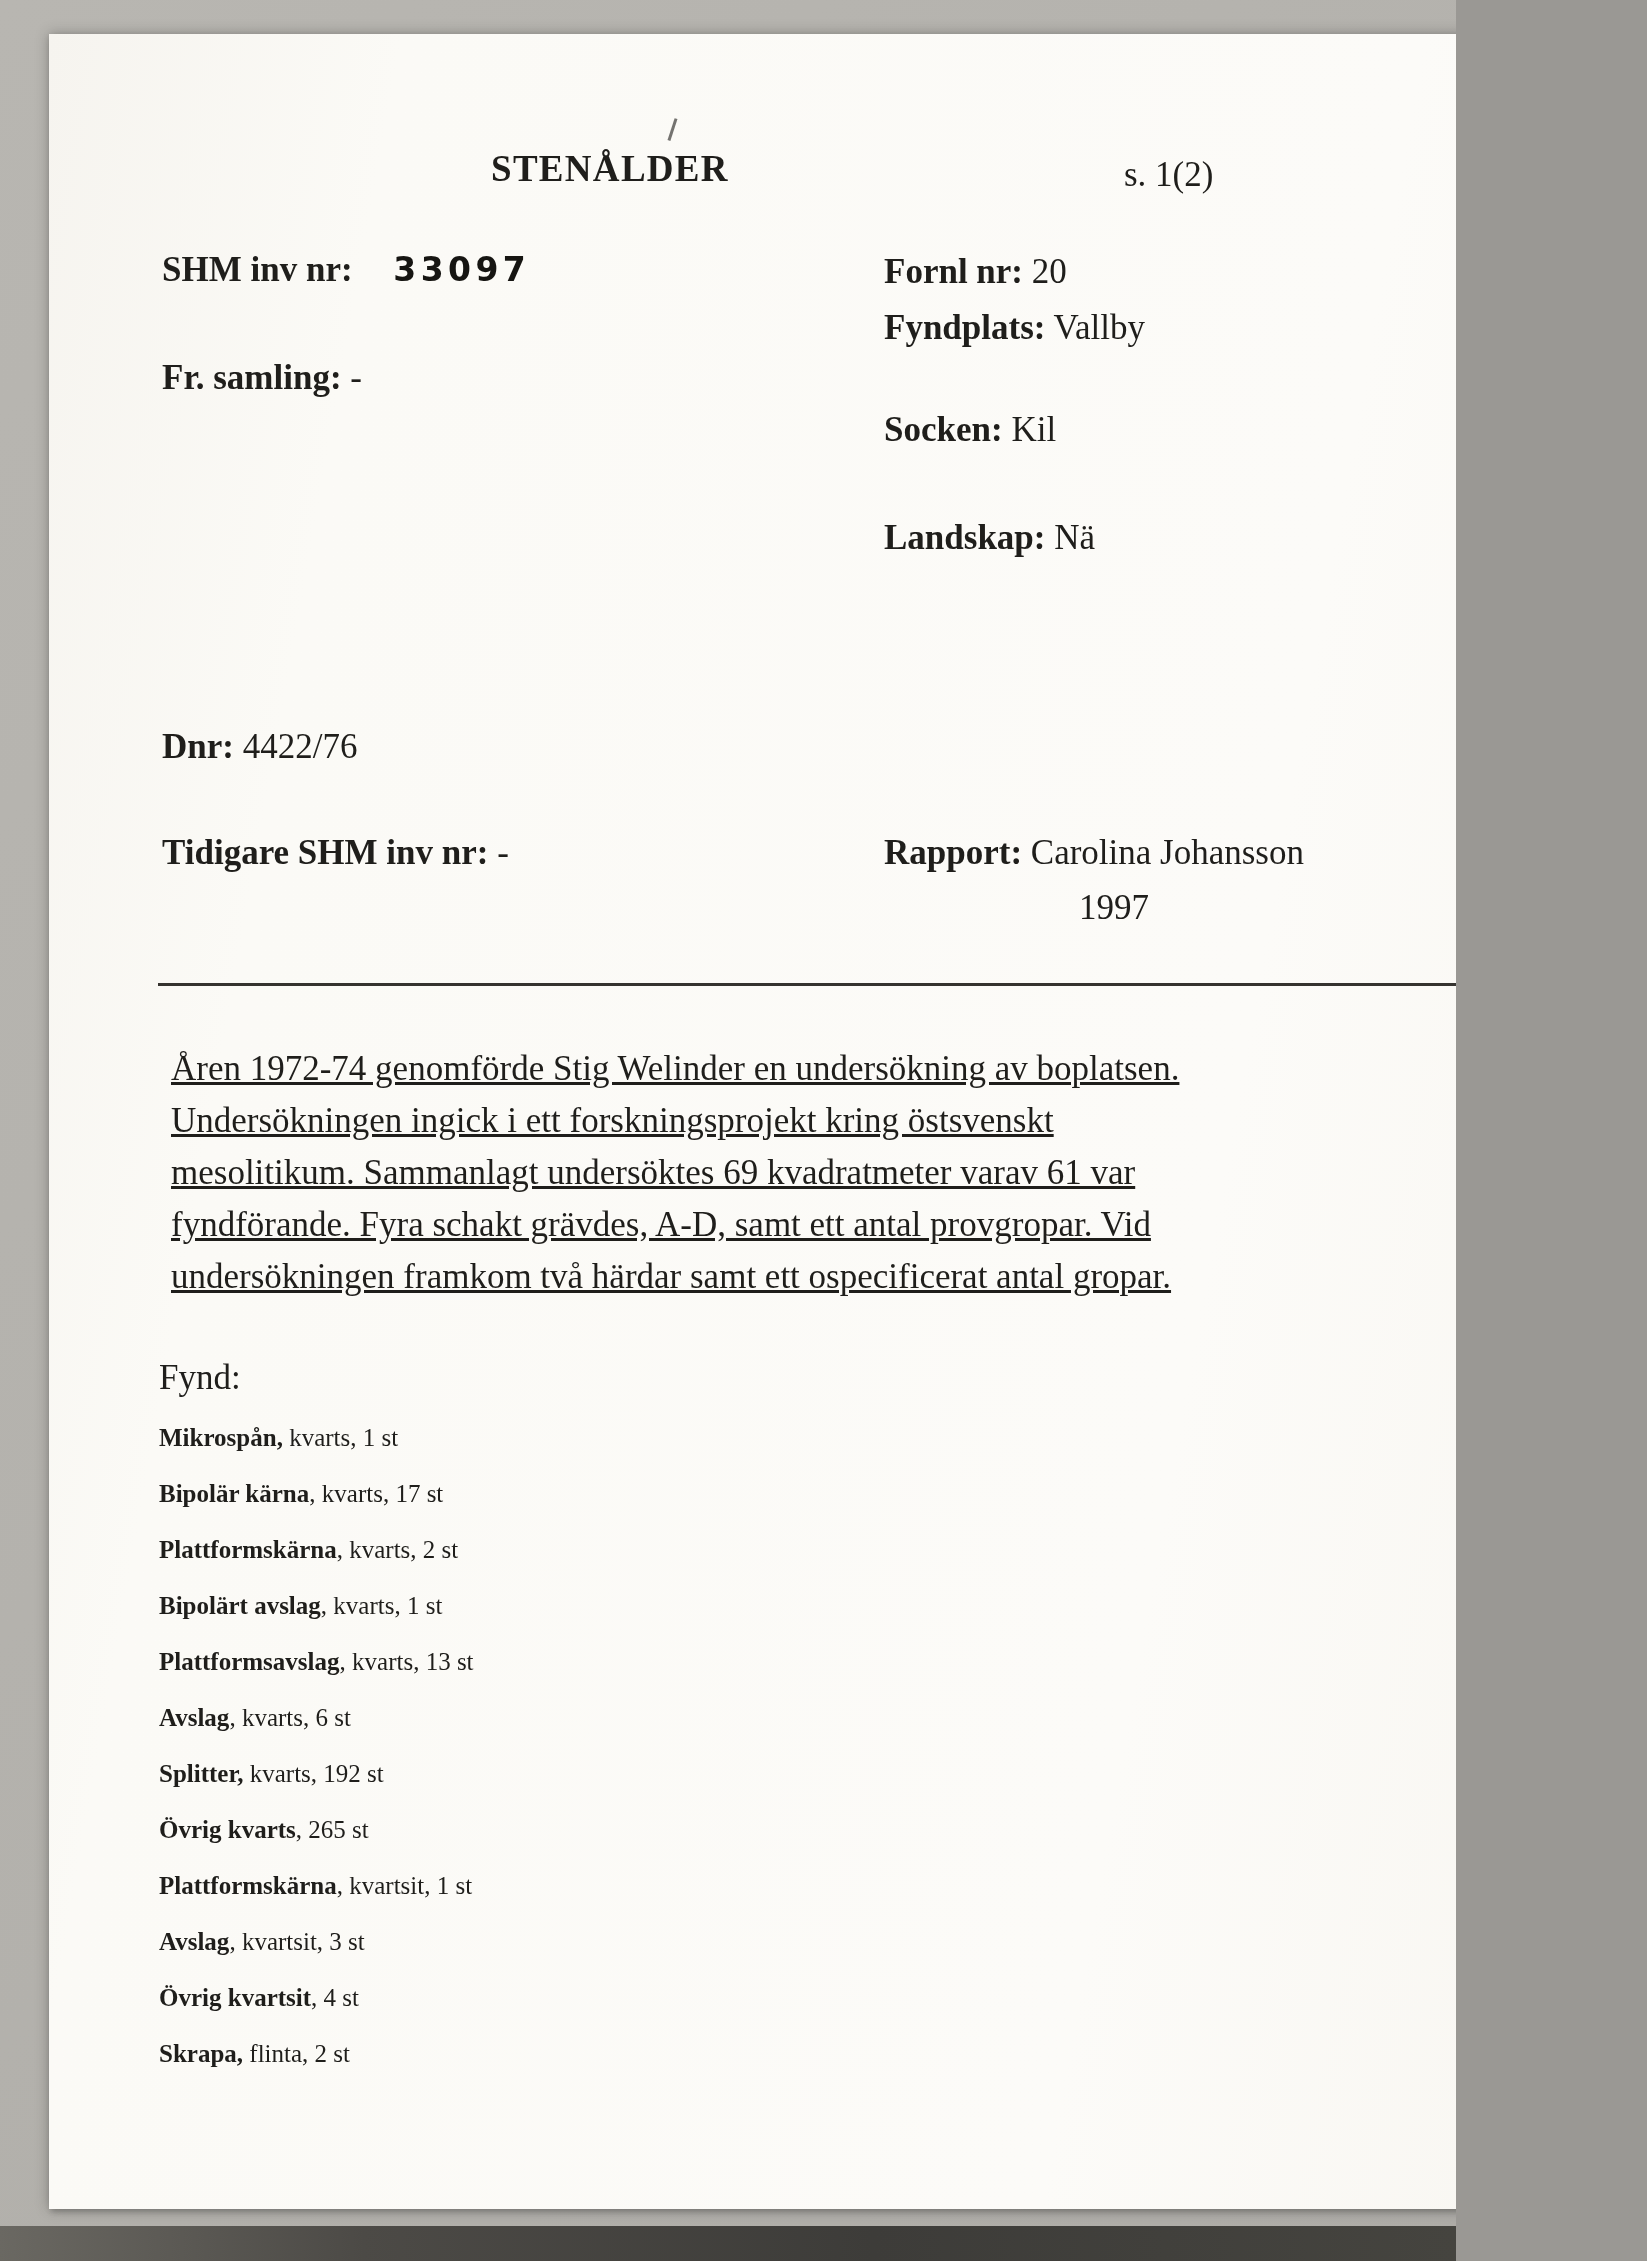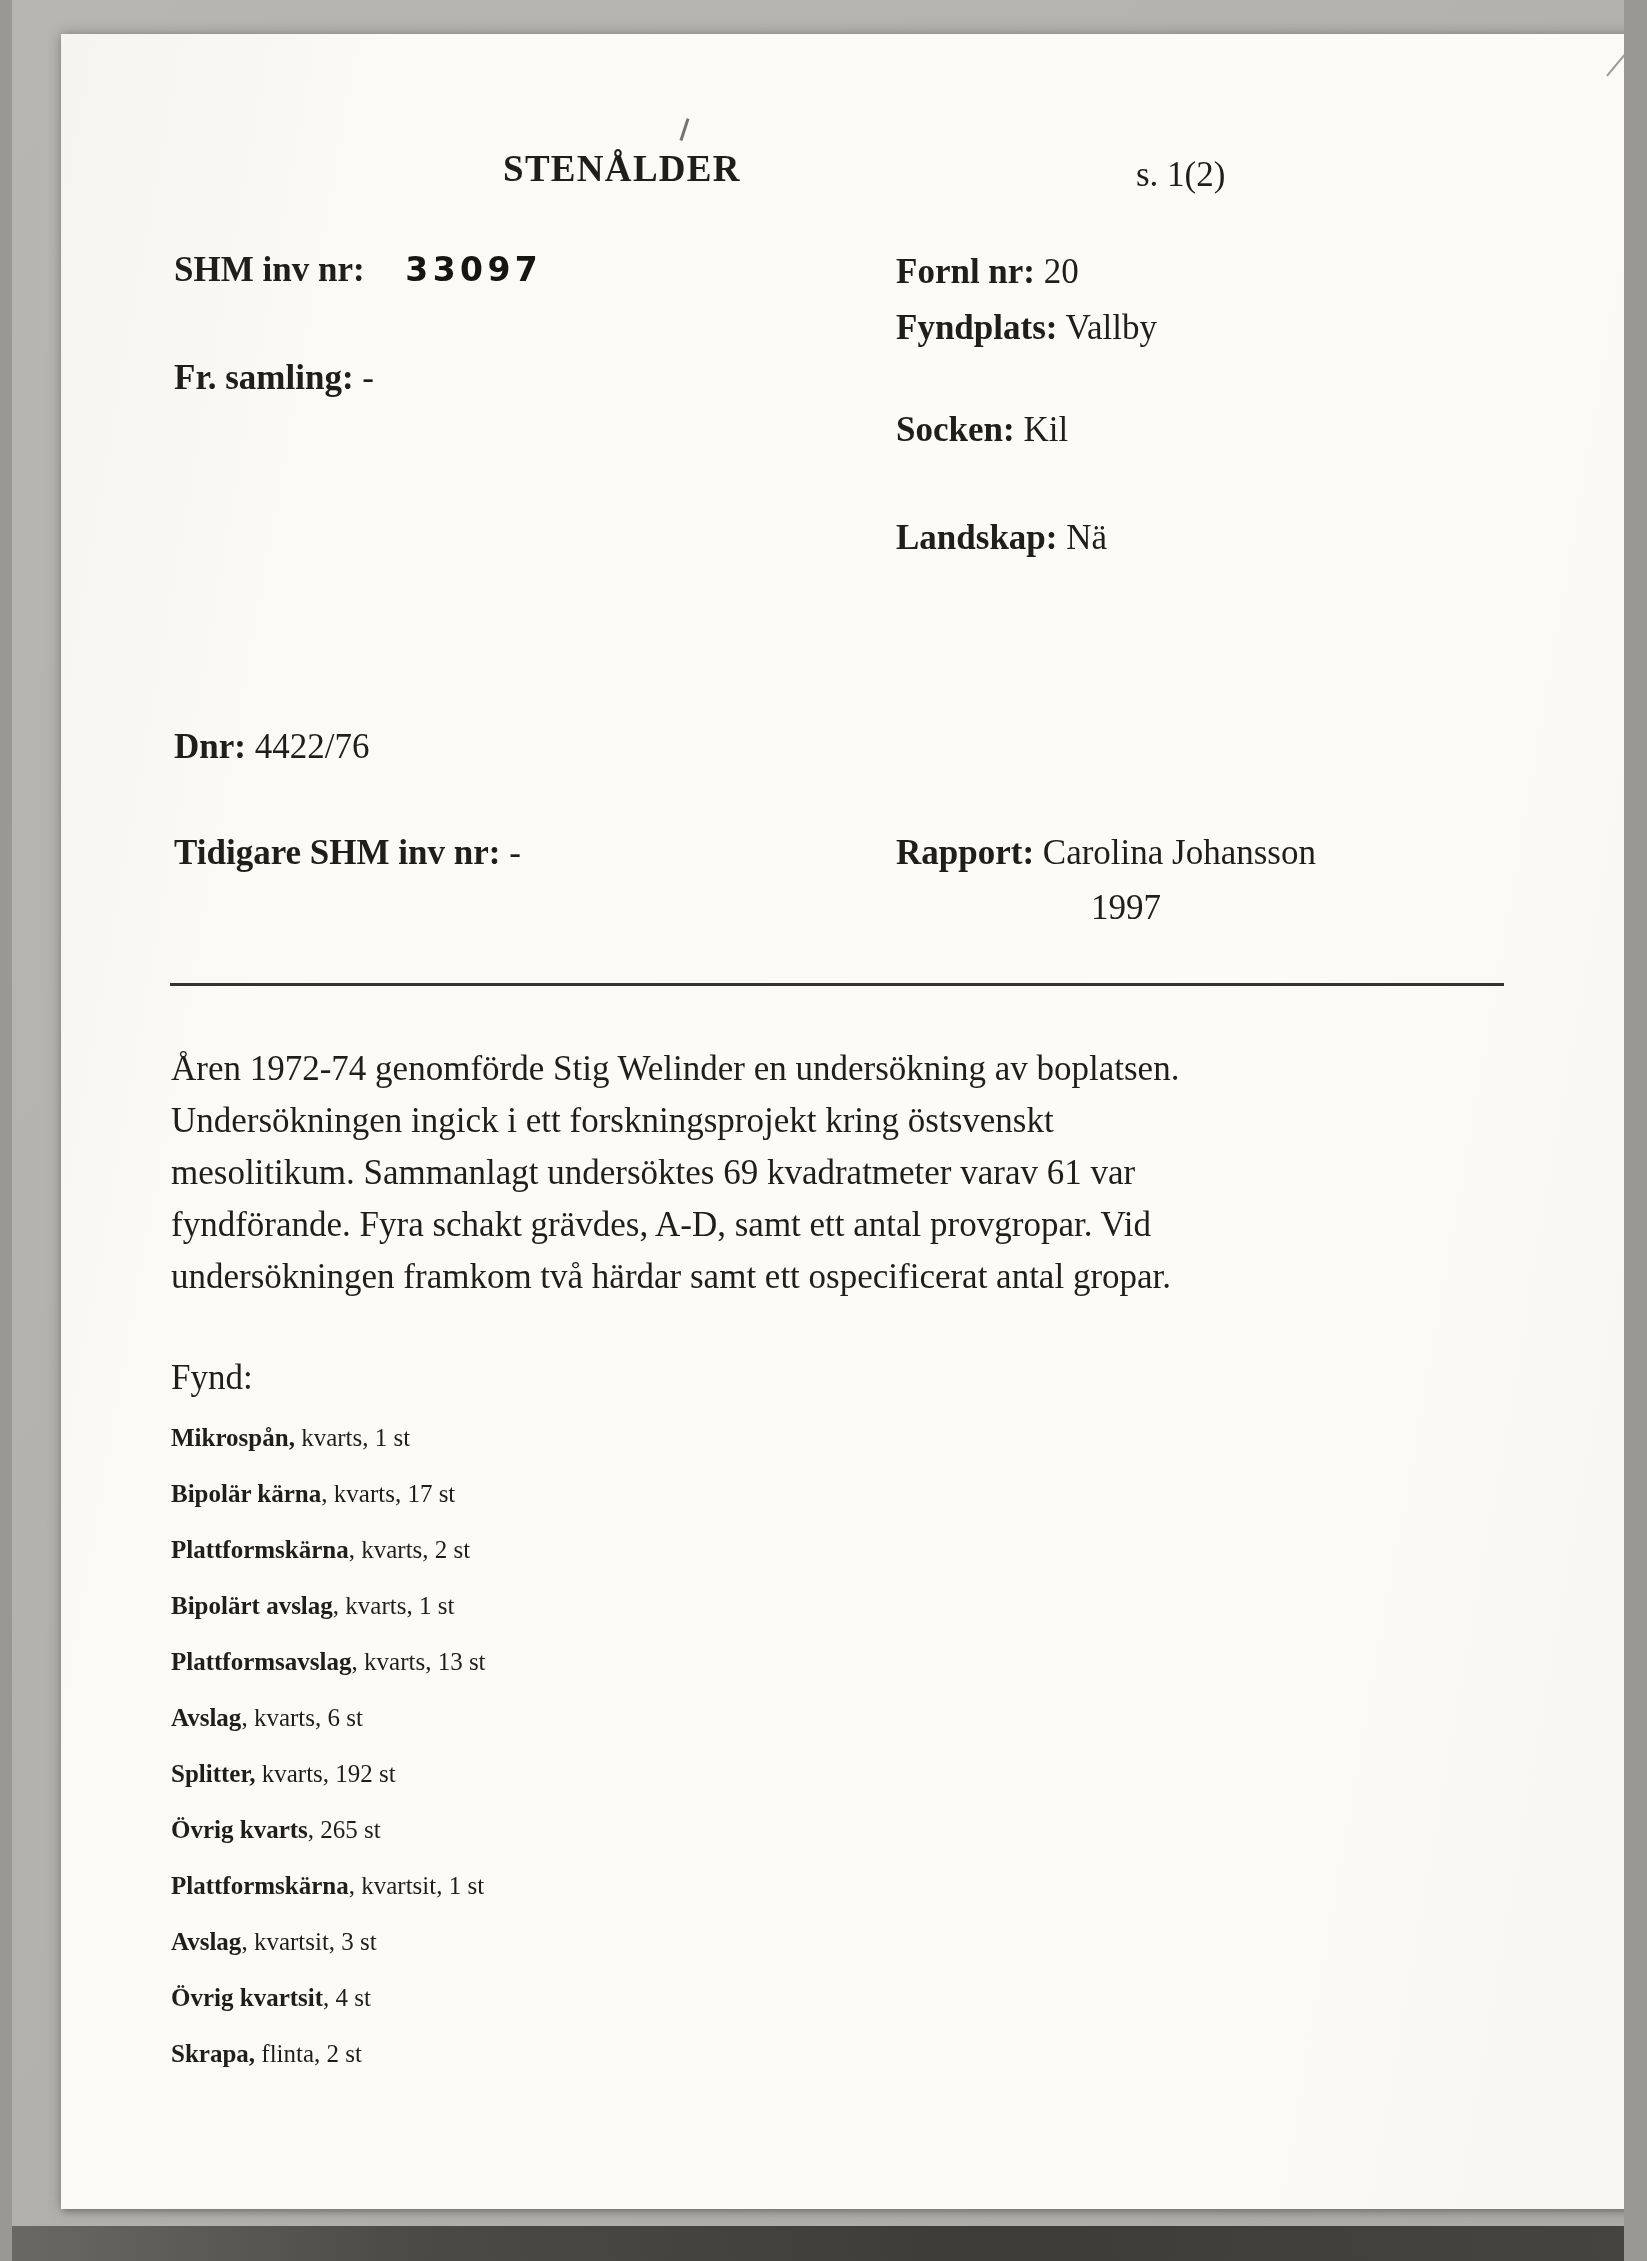--- a/index.html
+++ b/index.html
@@ -2,27 +2,26 @@
 <html style="font-size:14px"><head>
 <meta charset="utf-8">
 <style>
   html, body {
     margin: 0;
     padding: 0;
     background: #9a9894;
   }
   #scan {
     position: relative;
-    width: 1612px;
+    width: 1456px;
     height: 2261px;
     background: linear-gradient(135deg, #b8b6b1 0%, #b3b1ac 55%, #aeaca7 100%);
     overflow: hidden;
     font-family: "Liberation Serif", "DejaVu Serif", serif;
     color: #1f1e1b;
-    margin-left: 12px;
   }
   .abs { position: absolute; }
   #paper {
     position: absolute;
     left: 49px;
     top: 34px;
     width: 1580px;
     height: 2175px;
     background: linear-gradient(100deg, #f6f4ef 0%, #fbfaf6 18%, #fcfbf8 70%, #f8f6f1 100%);
     box-shadow: 0 0 12.4px rgba(40,40,38,0.35), 1.8px 2.6px 5.3px rgba(40,40,38,0.25);
@@ -123,21 +122,21 @@
     </div>
 
     <div class="abs txt" style="left:835px; top:798px;">
       <span class="b">Rapport:</span>
       <span>Carolina Johansson</span>
     </div>
     <div class="abs txt" style="left:1030px; top:853px;">1997</div>
 
     <div class="abs" id="divider" style="left:109px; top:949px; width:1334px;"></div>
 
-    <div class="abs" style="left:110px; top:1009px;">
+    <div class="abs" style="left:122px; top:1009px;text-decoration:underline;">
       <div class="para-line">Åren 1972-74 genomförde Stig Welinder en undersökning av boplatsen.</div>
       <div class="para-line">Undersökningen ingick i ett forskningsprojekt kring östsvenskt</div>
       <div class="para-line">mesolitikum. Sammanlagt undersöktes 69 kvadratmeter varav 61 var</div>
       <div class="para-line">fyndförande. Fyra schakt grävdes, A-D, samt ett antal provgropar. Vid</div>
       <div class="para-line">undersökningen framkom två härdar samt ett ospecificerat antal gropar.</div>
     </div>
 
     <div class="abs txt" style="left:110px; top:1323px;">Fynd:</div>
 
     <div class="abs" style="left:110px; top:1376px;">

